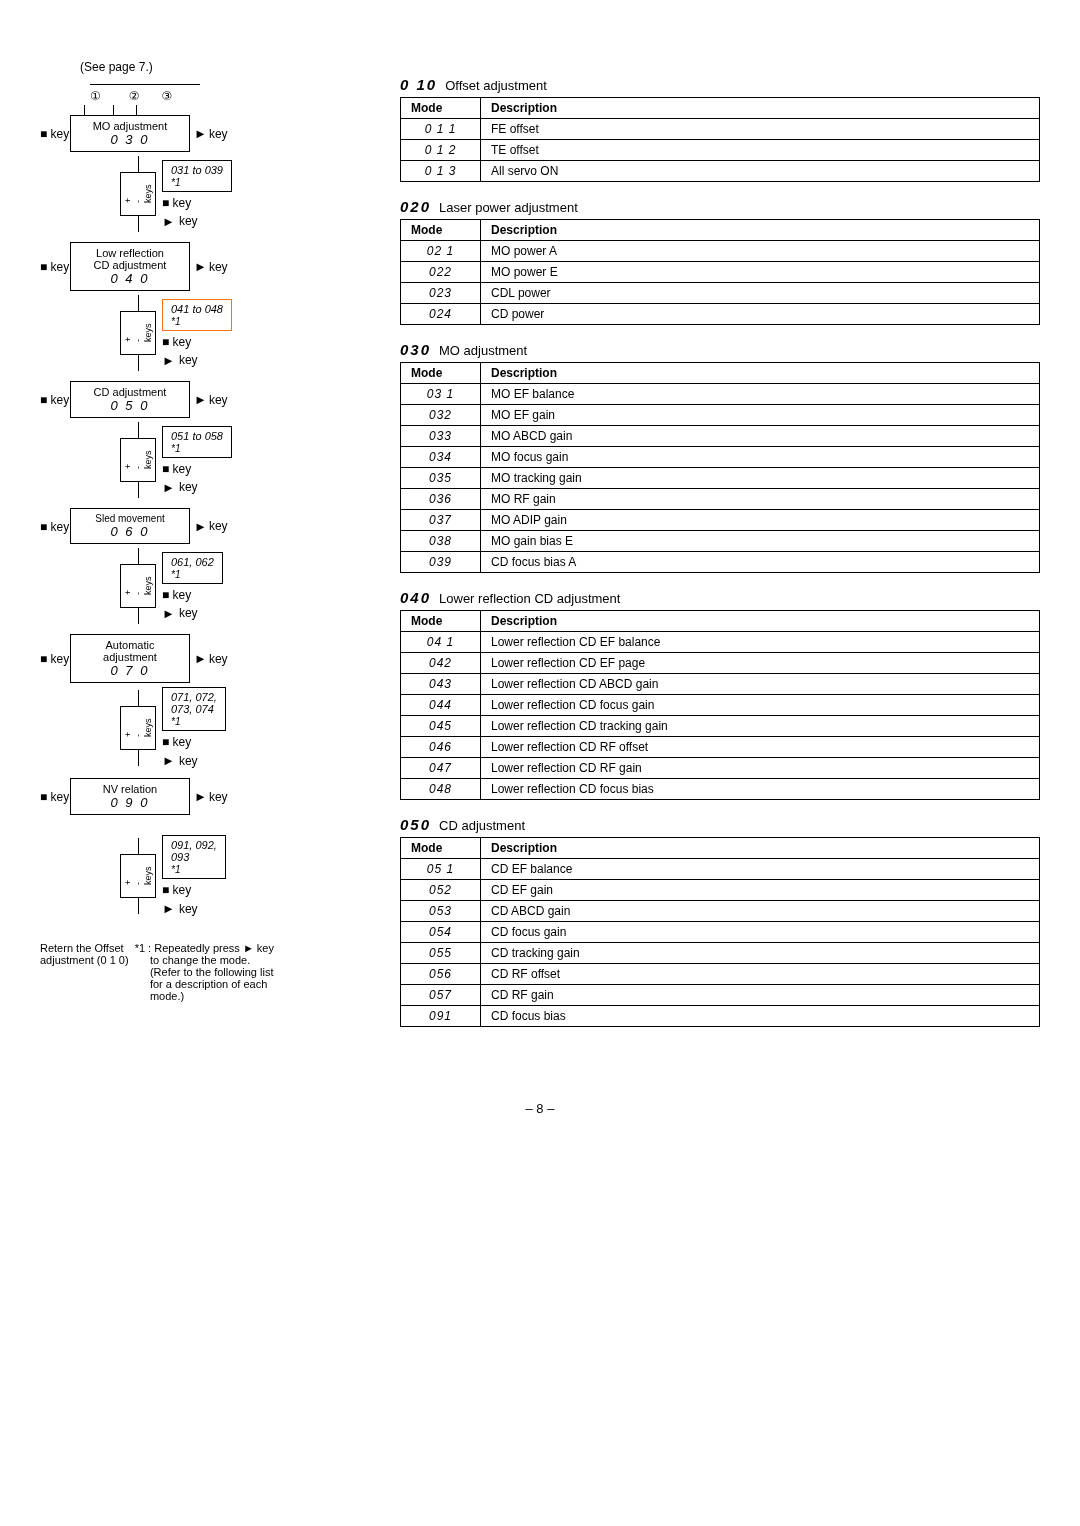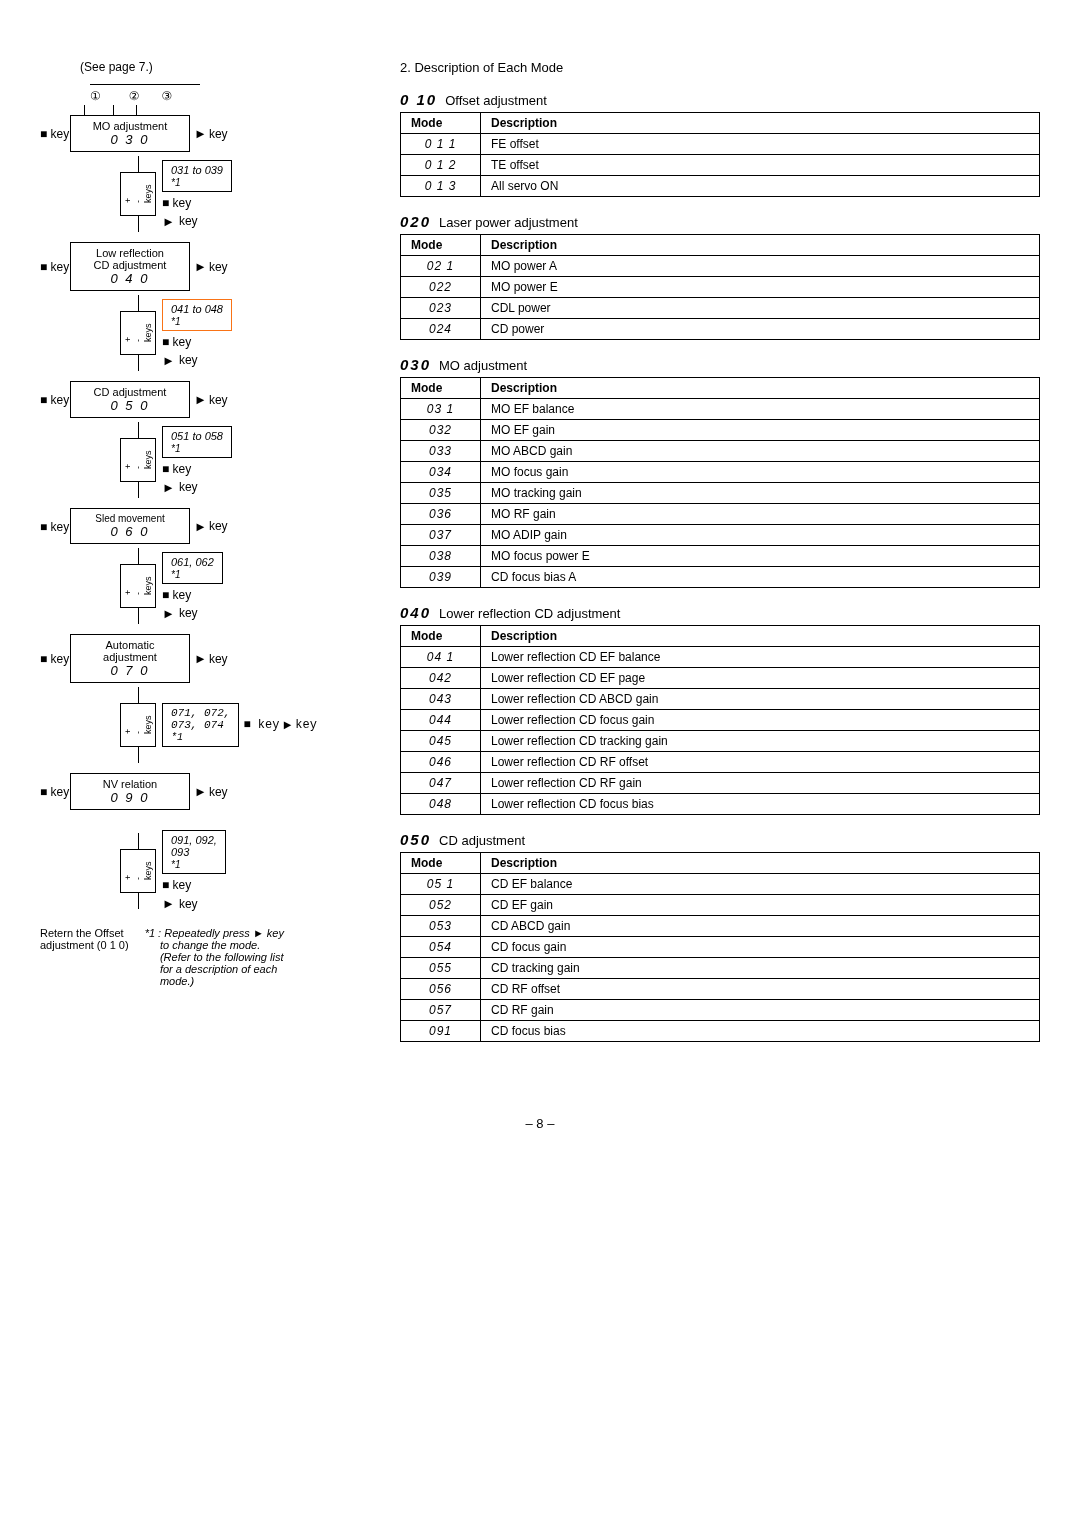--- a/index.html
+++ b/index.html
@@ -253,21 +253,21 @@
         </div>
         <div style="margin-left:4px; font-size:13px;">►</div>
         <span style="font-size:12px; margin-left:2px;">key</span>
       </div>
       <div style="display:flex; align-items:center; margin-left:80px; margin-top:4px; margin-bottom:4px;">
         <div style="display:flex; flex-direction:column; align-items:center; margin-right:6px;">
           <div style="border-left:1px solid #000; height:16px;"></div>
           <div style="border:1px solid #000; padding:2px 2px; font-size:9px; writing-mode:vertical-rl; transform:rotate(180deg); height:44px; display:flex; align-items:center; justify-content:center;">+<br>-<br>keys</div>
           <div style="border-left:1px solid #000; height:16px;"></div>
         </div>
-        <div style="display:flex; flex-direction:row; gap:4px;font-family:Liberation Mono, monospace;">
+        <div style="display:flex; flex-direction:column; gap:4px;">
           <div style="display:flex; align-items:center; gap:4px;">
             <div style="border:1px solid #000; padding:3px 8px; font-size:11px; font-style:italic;">071, 072,<br>073, 074<br><span style="font-size:10px;">*1</span></div>
           </div>
           <div style="display:flex; align-items:center; gap:4px;">
             <span style="font-size:12px;">■ key</span>
           </div>
           <div style="display:flex; align-items:center; gap:4px;">
             <span style="font-size:13px;">►</span>
             <span style="font-size:12px;">key</span>
           </div>
@@ -301,36 +301,35 @@
             <span style="font-size:12px;">■ key</span>
           </div>
           <div style="display:flex; align-items:center; gap:4px;">
             <span style="font-size:13px;">►</span>
             <span style="font-size:12px;">key</span>
           </div>
         </div>
       </div>
     </div>
 
-    <div style="margin-top:16px; display:flex; gap:16px; align-items:flex-start;">
+    <div style="margin-top:26px; display:flex; gap:6px; align-items:flex-start;">
       <div style="font-size:11px;">
         Retern the Offset<br>adjustment (0 1 0)
       </div>
-      <div style="font-size:11px;font-style:italic;">
+      <div style="font-size:11px;">
         *1 : Repeatedly press ► key<br>
         &nbsp;&nbsp;&nbsp;&nbsp;&nbsp;to change the mode.<br>
         &nbsp;&nbsp;&nbsp;&nbsp;&nbsp;(Refer to the following list<br>
         &nbsp;&nbsp;&nbsp;&nbsp;&nbsp;for a description of each<br>
         &nbsp;&nbsp;&nbsp;&nbsp;&nbsp;mode.)
       </div>
     </div>
   </div>
 
   <div class="right-col">
-    <div class="desc-header">2.  Description of Each Mode</div>
 
     <div>
       <div class="section-header">
         <span class="section-code" style="font-style:italic; letter-spacing:2px;">0 10</span>
         <span class="section-title">Offset adjustment</span>
       </div>
       <table>
         <thead>
           <tr>
             <th>Mode</th>
@@ -423,21 +422,21 @@
           <tr>
               <td>036</td>
               <td>MO RF gain</td>
             </tr>
           <tr>
               <td>037</td>
               <td>MO ADIP gain</td>
             </tr>
           <tr>
               <td>038</td>
-              <td>MO focus power E</td>
+              <td>MO gain bias E</td>
             </tr>
           <tr>
               <td>039</td>
               <td>CD focus bias A</td>
             </tr>
         </tbody>
       </table>
     </div>
 
     <div>

